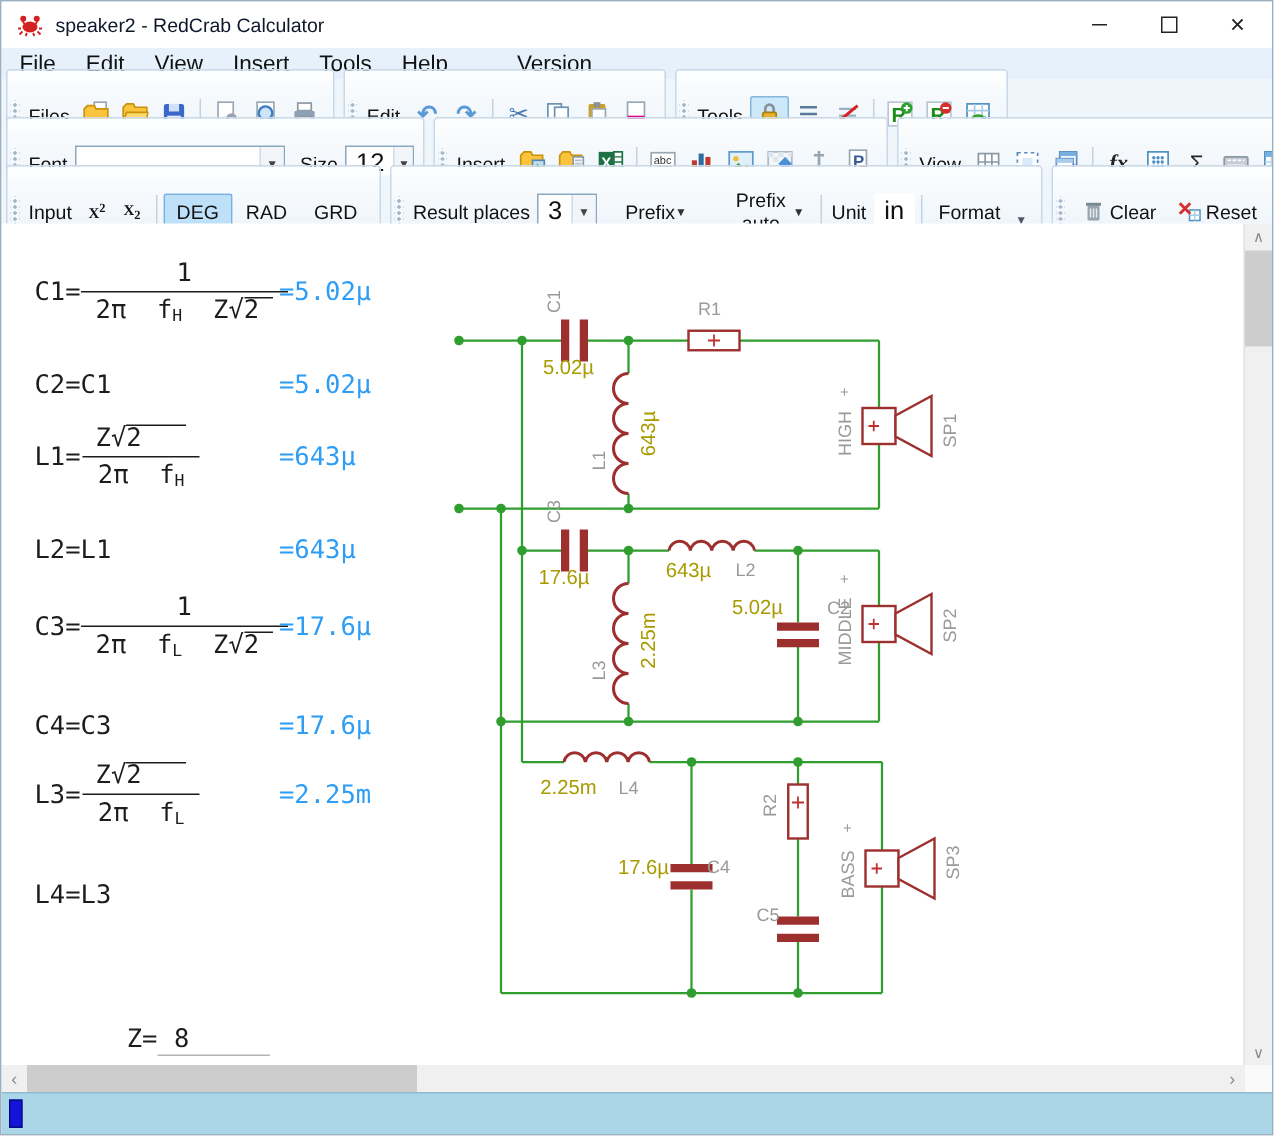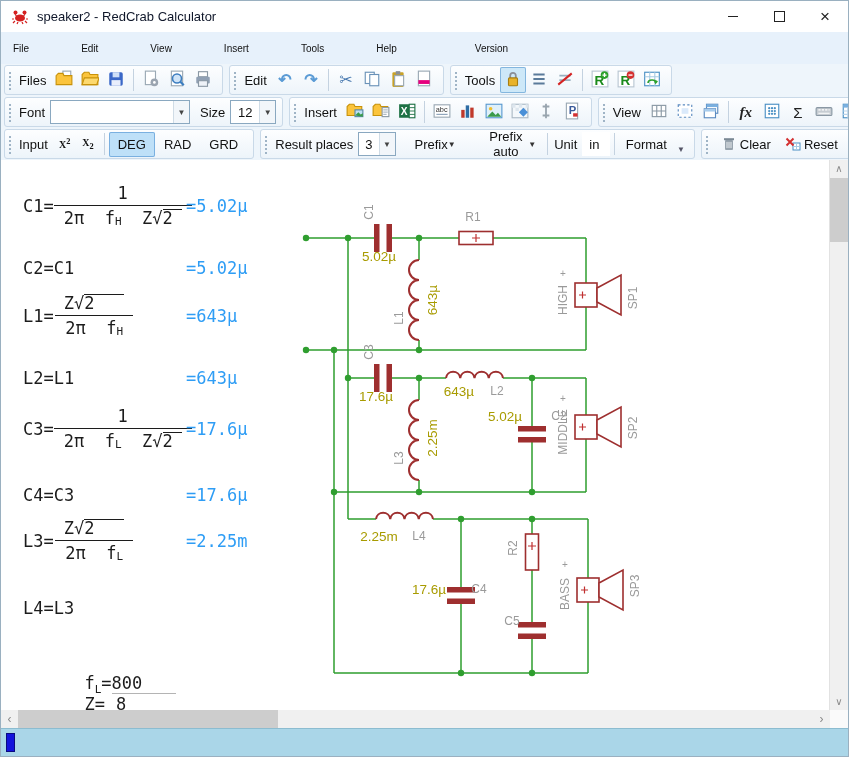--- a/index.html
+++ b/index.html
@@ -7,35 +7,35 @@
   
   .titlebar{height:31px;background:#fff;display:flex;align-items:center;flex:none;}
   .titlebar .appicon{margin:0 8px 0 10px;width:18px;height:18px;flex:none;}
   .titlebar .title{font-size:13px;color:#0f172a;}
   .titlebar .wincontrols{margin-left:auto;display:flex;height:100%;}
   .winbtn{width:46px;display:flex;align-items:center;justify-content:center;color:#222;}
   .glyph-min{width:10px;height:1px;background:#222;display:block;}
   .glyph-max{width:9px;height:9px;border:1px solid #222;display:block;}
   .glyph-close{font-size:17px;line-height:1;}
   
-  .menubar{height:32px;background:#e7f1fb;display:flex;align-items:center;font-size:10px;color:#111;flex:none;gap:32px;}
+  .menubar{height:21px;background:#e7f1fb;display:flex;align-items:center;font-size:15px;color:#111;flex:none;}
   .menu-item{padding:3px 10px;}
   .menu-item:first-child{margin-left:2px;}
   .menu-version{margin-left:26px;}
   
   .tbrow{height:32px;background:#eef5fb;display:flex;align-items:center;flex:none;}
-  .tgroup{display:inline-flex;align-items:center;height:28px;margin:2px 3px;padding:0 6px 0 2px;background:linear-gradient(#fdfeff,#edf4fa);border:1px solid #c9d9e8;border-radius:3px;}
+  .tgroup{display:inline-flex;align-items:center;height:28px;margin:2px 3px;padding:16px 6px 0 2px;background:linear-gradient(#fdfeff,#edf4fa);border:1px solid #c9d9e8;border-radius:3px;}
   .handle{width:6px;height:20px;margin-right:4px;background-image:radial-gradient(#9fb4c6 1px,transparent 1.2px);background-size:4px 4px;background-position:1px 1px;flex:none;}
   .tlabel{font-size:13px;color:#111;margin:0 5px 0 2px;white-space:nowrap;}
   .tbtn{width:26px;height:26px;border:none;background:transparent;padding:0;display:flex;align-items:center;justify-content:center;border-radius:2px;}
   .tbtn.sel{background:#cde8f8;box-shadow:inset 0 0 0 1px #84b6de;}
   .tsep{width:1px;height:22px;background:#c4d2e0;margin:0 4px;flex:none;}
   .glyphbtn{font-size:16px;font-weight:bold;color:#5b9bd5;line-height:1;}
   .combo{display:flex;align-items:stretch;height:22px;background:#fff;border:1px solid #8aa8c0;}
-  .combo .cval{display:flex;align-items:center;padding:0 6px;font-size:13px;color:#111;}
+  .combo .cval{display:flex;align-items:center;padding:0 6px;font-size:17px;color:#111;}
   .combo .cbtn{width:15px;display:flex;align-items:center;justify-content:center;font-size:8px;color:#444;border-left:1px solid #d0dce6;background:#f2f6fa;}
   .flatbtn{display:inline-flex;align-items:center;gap:0;border:none;background:transparent;font-size:13px;color:#111;padding:4px 7px;}
   .caret{font-size:8px;color:#333;}
   .modebtn{border:none;background:transparent;font-size:13px;color:#111;padding:5px 9px;border-radius:2px;}
   .modebtn.sel{background:#bee0f8;box-shadow:inset 0 0 0 1px #7ab0e0;}
   .xbtn{border:none;background:transparent;font-family:"Liberation Serif",serif;font-weight:bold;font-size:10px;padding:2px 6px;color:#111;}
   .ovf{border:none;background:transparent;color:#556;font-size:8px;padding:2px 3px;align-self:flex-end;margin-bottom:2px;}
   .acticon{margin-right:3px;display:inline-flex;}
   
   .content{position:relative;flex:1;background:#fff;overflow:hidden;}
@@ -477,23 +477,20 @@
 
     <div class="formula" style="top:358px">
       <span>L3=</span><span class="frac"><span class="num"><span>Z</span><span>√</span><span class="rad wide">2</span></span><span class="den"><span>2π  f</span><sub>L</sub></span></span>
       <span class="fres">=2.25m</span>
     </div>
 
     <div class="formula" style="top:438px">
       <span>L4=L3</span>
     </div>
 
-    <div class="var" style="top:493px">
-      <span>f</span><sub>L</sub><span>=</span><span class="vval">800</span>
-    </div>
     <div class="var zrow" style="top:514px">
       <span>Z</span><span>=</span><span class="vval">8</span>
     </div>
 
     <div class="circuit">
       <svg width="352" height="512" viewBox="0 0 352 512">
 
         <path d="M15,58 H83 M101,58 H168 M202,58 H295 M15,170 H295 M57,198 H83 M101,198 H155 M212,198 H295 M43,312 H295 M57,339 H85 M142,339 H297 M43,493 H297 M57,58 V339 M43,170 V493 M128,58 V80 M128,160 V170 M128,198 V220 M128,300 V312 M241,198 V246 M241,262 V312 M170,339 V407 M170,424 V493 M241,339 V354 M241,390 V442 M241,459 V493 M295,58 V103 M295,127 V170 M295,198 V235 M295,259 V312 M297,339 V398 M297,422 V493" stroke="#2f9e2f" stroke-width="1.5" fill="none"></path>
 
         <g fill="#2f9e2f">

